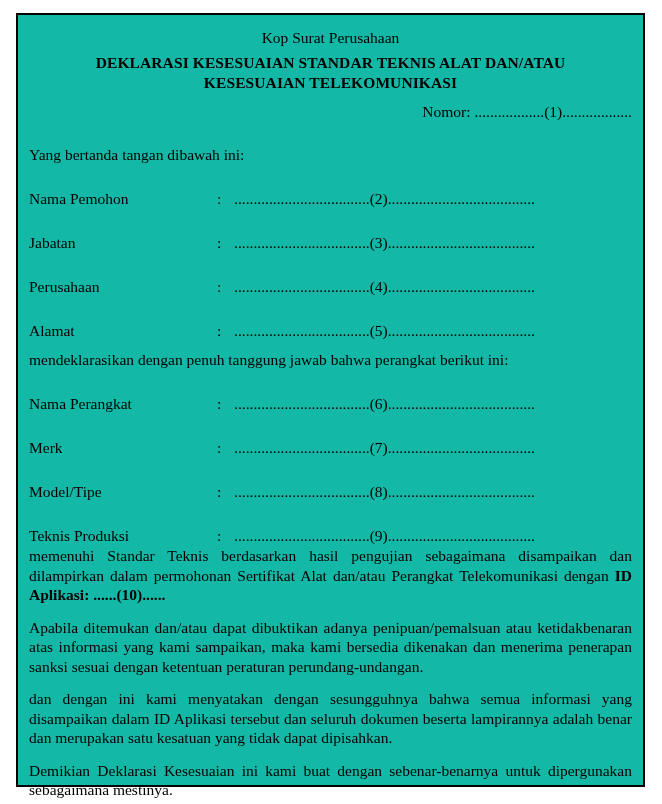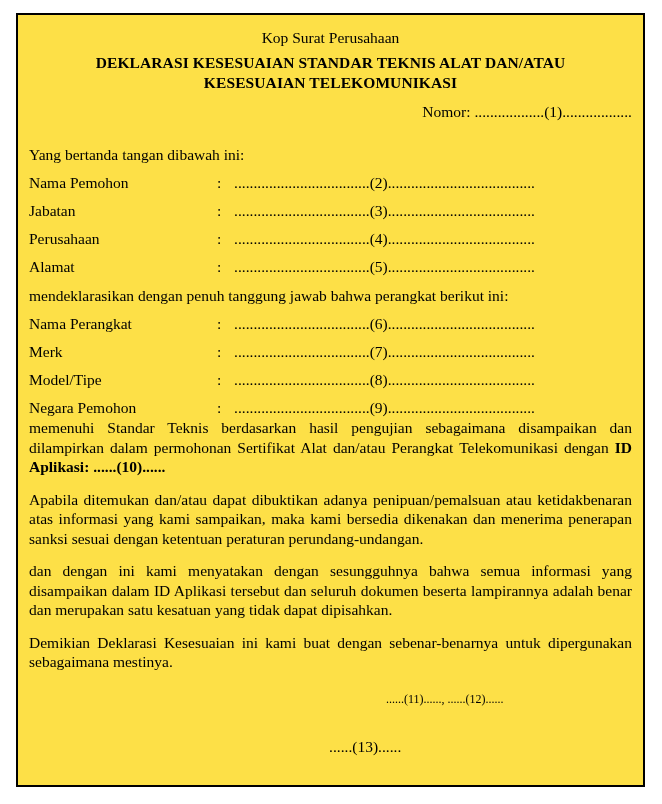--- a/index.html
+++ b/index.html
@@ -17,21 +17,21 @@
   }
 
   #page {
     position: absolute;
     left: 16px;
     top: 13px;
     width: 629px;
     height: 774px;
     border: 2px solid #000000;
     box-sizing: border-box;
-    background: #fde047;
+    background: #14b8a6;
   }
 
   #inner {
     position: absolute;
     left: 11px;
     top: 5px;
     width: 603px;
   }
 
   
@@ -61,21 +61,21 @@
     font-size: 15.5px;
     line-height: 20px;
     margin-top: 23px;
   }
 
   
   .field-row {
     display: flex;
     font-size: 15.5px;
     line-height: 20px;
-    margin-top: 8px;
+    margin-top: 24px;
     white-space: nowrap;
     align-items: center;
   }
   .field-label {
     width: 188px;
     flex: 0 0 188px;
   }
   .field-colon {
     width: 17px;
     flex: 0 0 17px;
@@ -165,21 +165,21 @@
       <span class="field-label">Merk</span>
       <span class="field-colon">:</span>
       <span class="field-dots">...................................(7)......................................</span>
     </div>
     <div class="field-row">
       <span class="field-label">Model/Tipe</span>
       <span class="field-colon">:</span>
       <span class="field-dots">...................................(8)......................................</span>
     </div>
     <div class="field-row">
-      <span class="field-label">Negara Pemohon</span>
+      <span class="field-label">Teknis Produksi</span>
       <span class="field-colon">:</span>
       <span class="field-dots">...................................(9)......................................</span>
     </div>
 
     <div class="para"><span>memenuhi Standar Teknis berdasarkan hasil pengujian sebagaimana disampaikan dan dilampirkan dalam permohonan Sertifikat Alat dan/atau Perangkat Telekomunikasi dengan </span><b>ID Aplikasi: ......(10)......</b></div>
 
     <div class="para para-tight">Apabila ditemukan dan/atau dapat dibuktikan adanya penipuan/pemalsuan atau ketidakbenaran atas informasi yang kami sampaikan, maka kami bersedia dikenakan dan menerima penerapan sanksi sesuai dengan ketentuan peraturan perundang-undangan.</div>
 
     <div class="para para-tight">dan dengan ini kami menyatakan dengan sesungguhnya bahwa semua informasi yang disampaikan dalam ID Aplikasi tersebut dan seluruh dokumen beserta lampirannya adalah benar dan merupakan satu kesatuan yang tidak dapat dipisahkan.</div>
 

